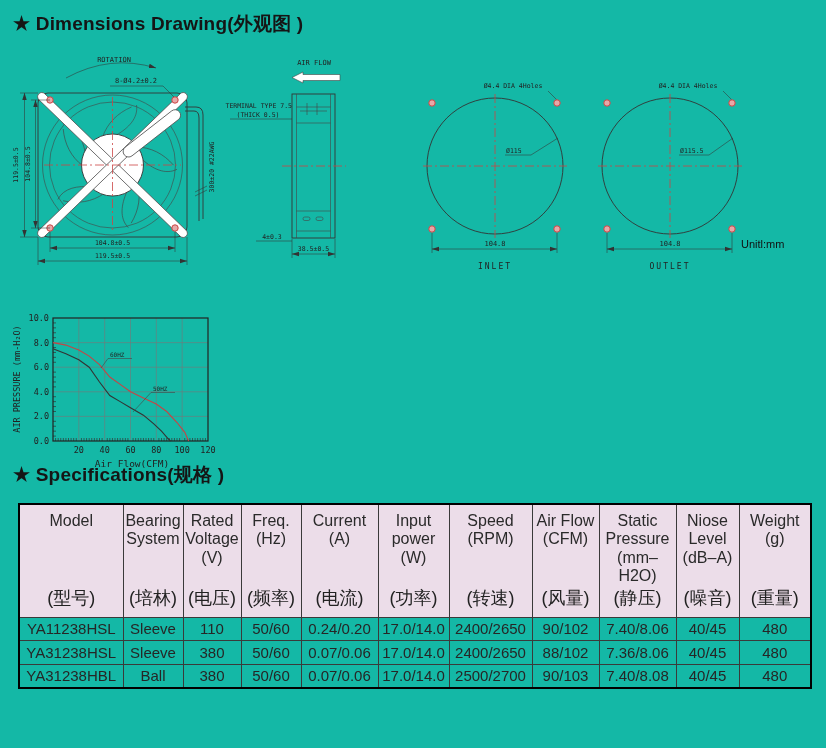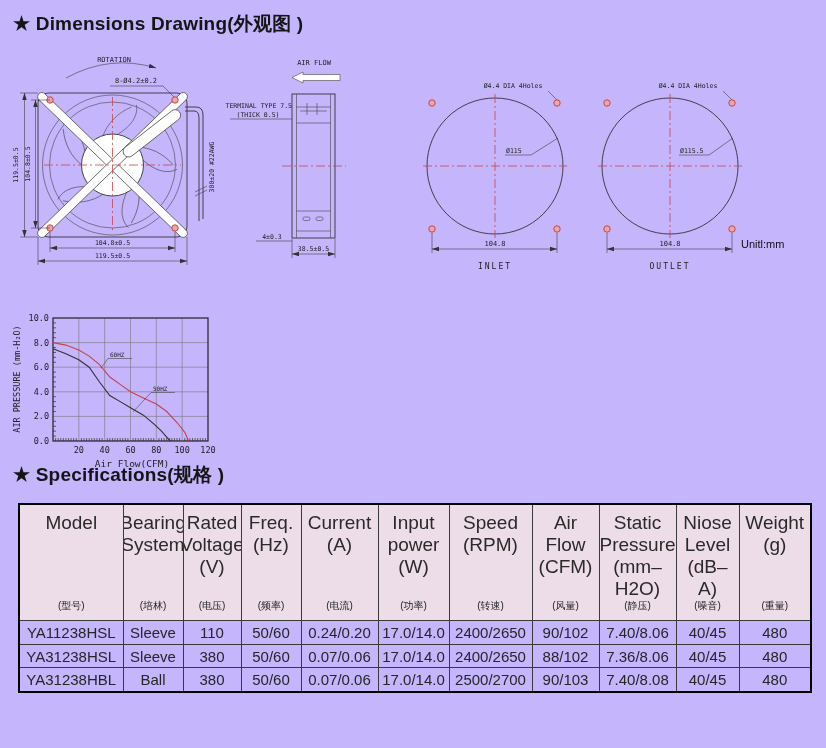--- a/index.html
+++ b/index.html
@@ -2,21 +2,21 @@
 <html style="--accent-red: #cc4545; --table-header-bg: #ecdde9; --curve-60hz: #c64444; --curve-50hz: #333333;"><head>
 <meta charset="utf-8">
 <style>
   :root{
     --accent-red:#cc4545;
     --table-header-bg:#ecdde9;
     --ink:#222;
   }
   html,body{margin:0;padding:0;background:#fff;}
   .page{
-    position:relative;width:826px;height:748px;background:#c4b5fd;overflow:hidden;
+    position:relative;width:826px;height:748px;background:#14b8a6;overflow:hidden;
     font-family:"Liberation Sans",sans-serif;color:#1a1a1a;
   }
   .sec-title{
     position:absolute;left:13px;font-size:19px;font-weight:bold;color:#151515;letter-spacing:.2px;
   }
   #title-dimensions{top:11px;}
   #title-curves{top:290px;}
   #title-specs{top:462px;}
   .unit-note{position:absolute;left:741px;top:238px;font-size:11px;color:#111;}
   svg text{font-family:"DejaVu Sans Mono",monospace;fill:#222;}
@@ -41,22 +41,22 @@
     border-collapse:collapse;table-layout:fixed;
     font-family:"Liberation Sans",sans-serif;
   }
   #spec-table th,#spec-table td{
     border:1px solid #3a3a3a;text-align:center;vertical-align:middle;
     overflow:hidden;
   }
   #spec-table th{
     background:var(--table-header-bg);height:94px;padding:7px 2px;font-weight:normal;
   }
-  #spec-table th .h-en{font-size:19px;color:#2a2a2a;line-height:1.15;}
-  #spec-table th .h-cn{font-size:10px;color:#222;margin-top:auto;}
+  #spec-table th .h-en{font-size:16px;color:#2a2a2a;line-height:1.15;}
+  #spec-table th .h-cn{font-size:18px;color:#222;margin-top:auto;}
   #spec-table th{vertical-align:middle;}
   #spec-table th > div{display:block;}
   #spec-table th{position:relative;}
   #spec-table th .h-wrap{display:flex;flex-direction:column;justify-content:space-between;height:100%;align-items:center;}
   #spec-table td{height:22.5px;font-size:15px;color:#262626;padding:0 1px;white-space:nowrap;}
   #spec-table{border:2px solid #000;}
   #spec-table thead tr{border-top:2px solid #000;}
   #spec-table tbody tr:last-child{border-bottom:2px solid #000;}
 </style>
 </head>

